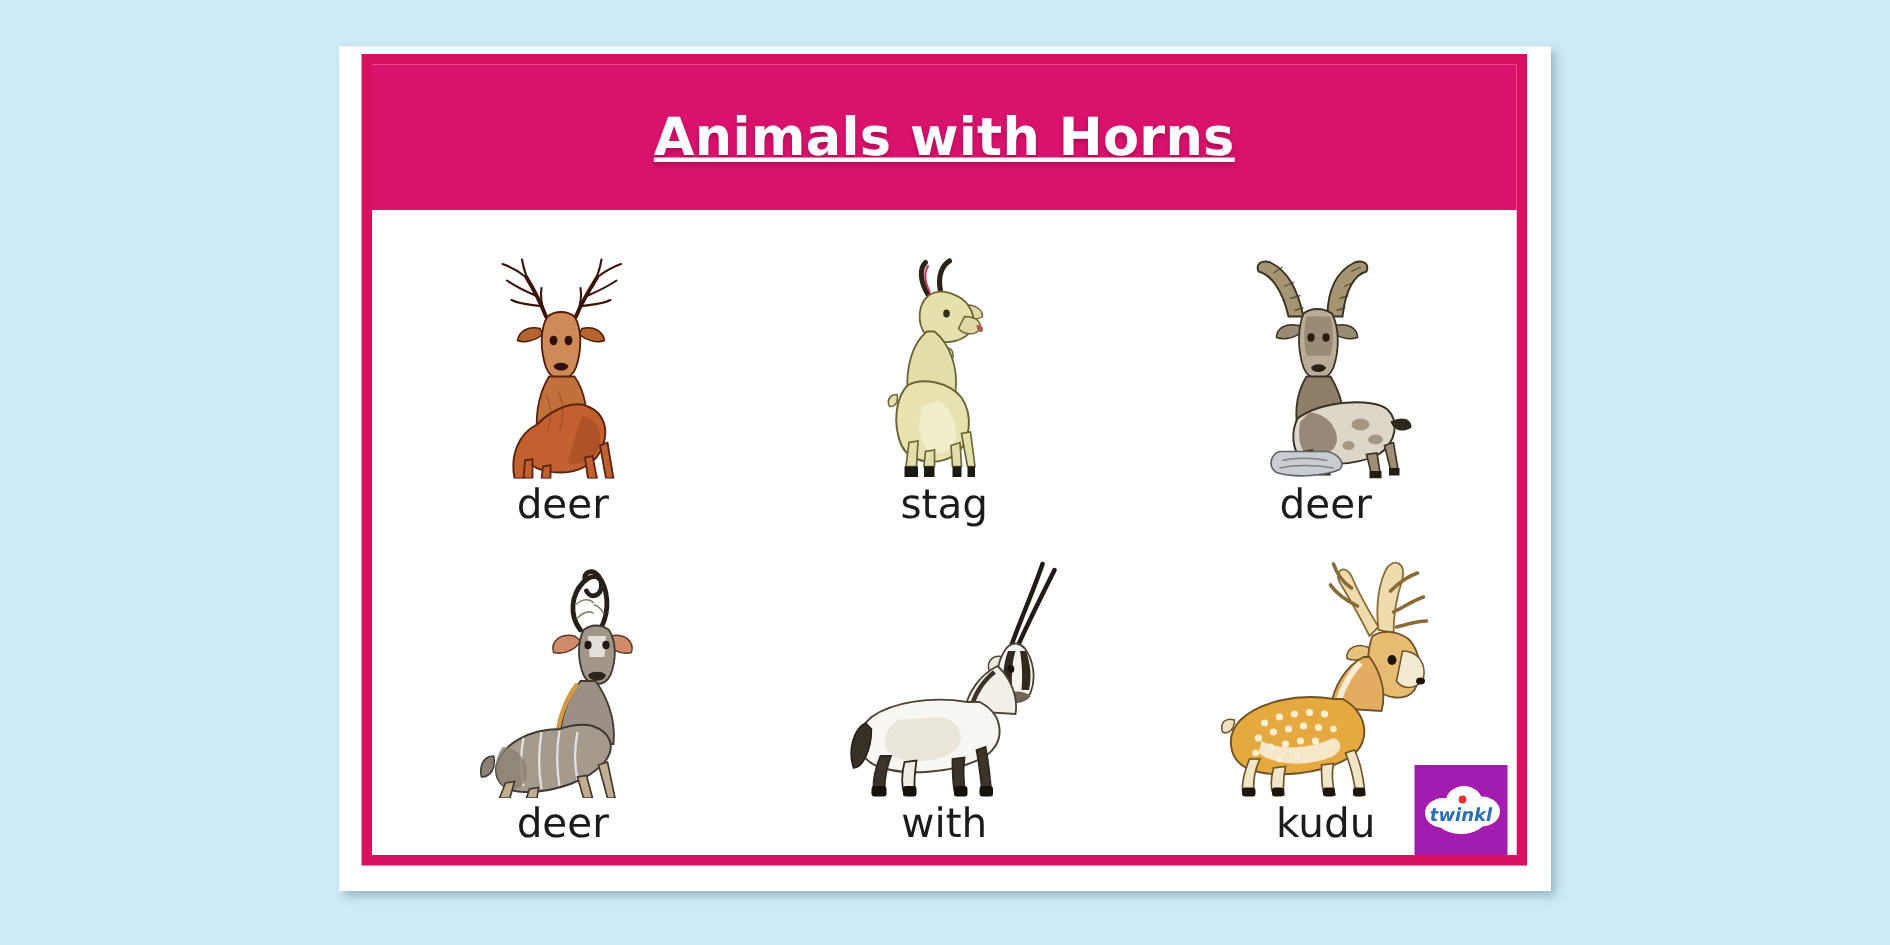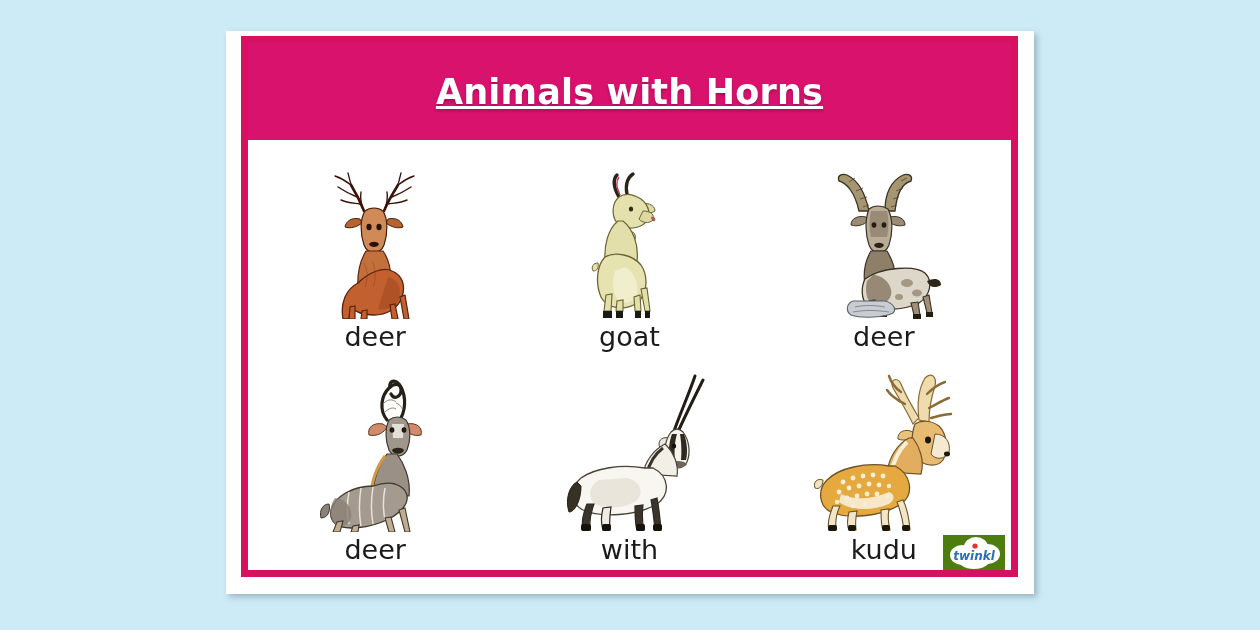--- a/index.html
+++ b/index.html
@@ -103,22 +103,22 @@
     padding-bottom: 5px;
     white-space: nowrap;
   }
 
   
   #twinkl-logo {
     position: absolute;
     right: 6px;
     bottom: 0px;
     width: 62px;
-    height: 35px;
-    background: #4d7c0f;
+    height: 60px;
+    background: #a21caf;
     display: flex;
     align-items: center;
     justify-content: center;
   }
   #twinkl-logo svg { display:block; }
 </style>
 </head>
 <body>
 
 <div id="poster-wrap">
@@ -221,21 +221,21 @@
               <g fill="#1a1a14">
                 <path d="M24 140 L33 140 L33 147 L24 147 Z"></path>
                 <path d="M37 140 L44 140 L44 147 L37 147 Z"></path>
                 <path d="M56 140 L62 140 L62 147 L56 147 Z"></path>
                 <path d="M66 140 L71 140 L71 147 L66 147 Z"></path>
               </g>
 
               <path d="M19 92 C14 92 12 96 14 100 C18 100 20 97 19 92 Z" fill="#e2dfab" stroke="#6b6434" stroke-width="1"></path>
             </svg>
           </div>
-          <div class="animal-label">goat</div>
+          <div class="animal-label">stag</div>
         </div>
 
         <div class="animal-cell">
           <div class="animal-art">
             <svg width="130" height="152" viewBox="0 0 130 152">
 
               <path d="M50 44 C46 26 40 14 28 8 C22 6 18 9 20 14 C28 16 36 26 40 44 Z" fill="#a59570" stroke="#3b3224" stroke-width="1.3"></path>
               <path d="M66 44 C66 26 72 14 84 8 C90 6 94 9 92 14 C84 16 78 26 76 44 Z" fill="#a59570" stroke="#3b3224" stroke-width="1.3"></path>
               <g stroke="#4c4231" stroke-width="0.9" fill="none" opacity="0.85">
                 <path d="M44 40 L50 38"></path>

